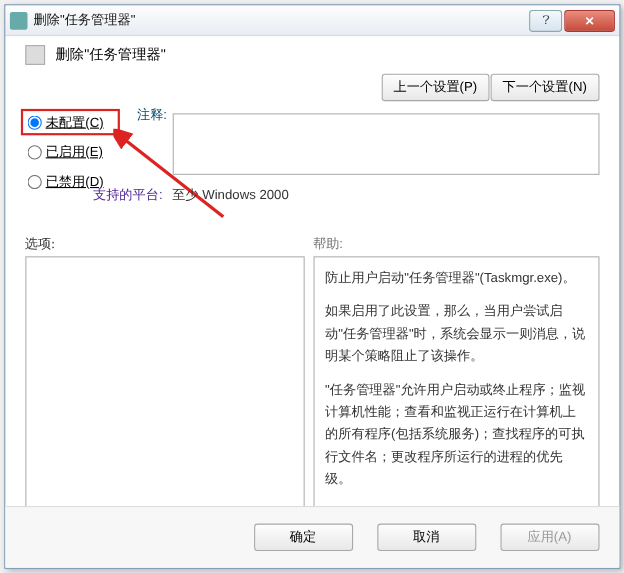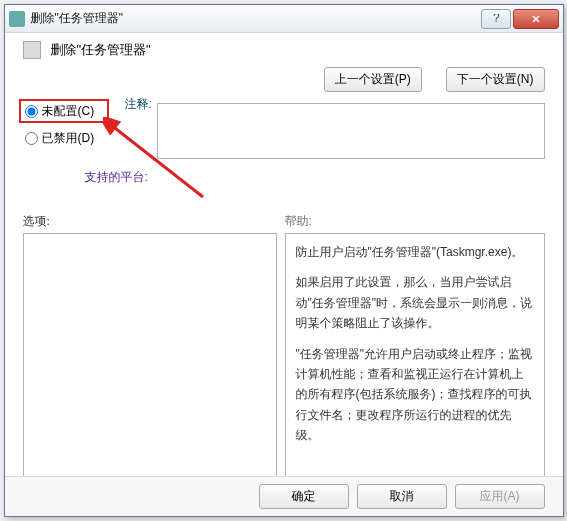--- a/index.html
+++ b/index.html
@@ -9,40 +9,40 @@
 .titlebar .icon { width: 16px; height: 16px; margin-right: 6px; background: #6aa; border-radius: 2px; display:inline-block; }
 .titlebar .title { flex: 1; color: #111; font-size: 12px; }
 .winbtns { display: flex; }
 .winbtn { width: 30px; height: 20px; border: 1px solid #8aa; background: linear-gradient(#f4f8fc,#d8e4ef); border-radius: 3px; margin-left: 2px; display:flex; align-items:center; justify-content:center; cursor:pointer; }
 .winbtn.close { background: linear-gradient(#e98d7e,#c64a3a); border-color:#a33; color:#fff; width:46px; }
 .winbtn svg { width:10px; height:10px; }
 .content { position: relative; height: calc(100% - 28px); background:#fff;}
 .header-row { display:flex; align-items:center; padding: 8px 18px; gap:10px; }
 .page-icon { width:18px; height:18px; background:#dcdcdc; border:1px solid #aaa; display:inline-block; }
 .header-title { font-size:13px; color:#000; }
-.nav-buttons { position: absolute; right: 18px; top: 34px; display:flex; gap:24px; }
+.nav-buttons { position: absolute; right: 18px; top: 34px; display:flex; gap:1px; }
 .btn { border:1px solid #a8a8a8; background:linear-gradient(#fdfdfd,#e8e8e8); padding: 3px 10px; border-radius:3px; cursor:pointer; min-width:90px; text-align:center;}
 .btn.disabled { color:#999; }
 .radio-group { position:absolute; left:20px; top:70px; }
 .radio-item { display:flex; align-items:center; margin-bottom:10px; cursor:pointer; }
 .radio-item input { margin-right:4px; }
 .radio-item label { cursor:pointer; }
 .highlight-box { border:2px solid #d22; position:absolute; left:14px; top:66px; width:90px; height:24px; pointer-events:none; }
 .comment-label { position:absolute; left:120px; top:63px; color:#0c4a6e; }
 .comment-box { position:absolute; left:152px; top:70px; right:18px; height:56px; border:1px solid #b0b0b0; background:#fff; }
 .support-label { position:absolute; left:80px; top:136px; color:#4c1d95; }
 .support-value { position:absolute; left:152px; top:136px; color:#333; }
 .options-label { position:absolute; left:18px; top:180px; color:#333;font-family:Liberation Serif, serif; }
 .help-label { position:absolute; left:280px; top:180px; color:#737373; }
 .options-box { position:absolute; left:18px; top:200px; width:254px; height:258px; border:1px solid #b0b0b0; background:#fff;}
 .help-box { position:absolute; left:280px; top:200px; right:18px; height:258px; border:1px solid #b0b0b0; background:#fff; padding:8px 10px; color:#333; line-height:1.7; overflow:hidden;}
 .help-box p { margin-bottom:10px; }
-.bottom-bar { position:absolute; left:0; right:0; bottom:0; height:40px; border-top:1px solid #ddd; display:flex; align-items:center; justify-content:flex-end; padding:0 18px; gap:8px; background:#f7f7f7;}
+.bottom-bar { position:absolute; left:0; right:0; bottom:0; height:56px; border-top:1px solid #ddd; display:flex; align-items:center; justify-content:flex-end; padding:0 18px; gap:22px; background:#f7f7f7;}
 .arrow { position:absolute; left:98px; top:84px; pointer-events:none; }
-.underline { }
+.underline { text-decoration: underline; }
 </style>
 </head>
 <body>
 
 <div class="window">
   <div class="titlebar">
     <span class="icon"></span>
     <span class="title">删除"任务管理器"</span>
     <div class="winbtns">
       <div class="winbtn">
@@ -73,37 +73,42 @@
 
     <div class="highlight-box"></div>
 
     <div class="radio-group">
       <div class="radio-item">
         <input type="radio" name="st" checked="" style="">
         <label class="underline">未配置(C)</label>
       </div>
       <div class="radio-item">
         <input type="radio" name="st" style="">
+        <label class="underline">已启用(E)</label>
+      </div>
+      <div class="radio-item">
+        <input type="radio" name="st" style="">
         <label class="underline">已禁用(D)</label>
       </div>
     </div>
 
     <svg class="arrow" width="110" height="90">
       <defs>
           <marker id="ah" markerWidth="10" markerHeight="10" refX="2" refY="3" orient="auto">
             <path d="M0,0 L0,6 L8,3 z" fill="#d22"></path>
           </marker>
         </defs>
       <line x1="100" y1="80" x2="8" y2="8" stroke="#d22" stroke-width="3" marker-end="url(#ah)"></line>
     </svg>
 
     <span class="comment-label">注释:</span>
     <div class="comment-box"></div>
 
     <span class="support-label">支持的平台:</span>
+    <span class="support-value">至少 Windows 2000</span>
 
     <span class="options-label">选项:</span>
     <span class="help-label">帮助:</span>
 
     <div class="options-box"></div>
 
     <div class="help-box">
       <p>防止用户启动"任务管理器"(Taskmgr.exe)。</p>
       <p>如果启用了此设置，那么，当用户尝试启动"任务管理器"时，系统会显示一则消息，说明某个策略阻止了该操作。</p>
       <p>"任务管理器"允许用户启动或终止程序；监视计算机性能；查看和监视正运行在计算机上的所有程序(包括系统服务)；查找程序的可执行文件名；更改程序所运行的进程的优先级。</p>

